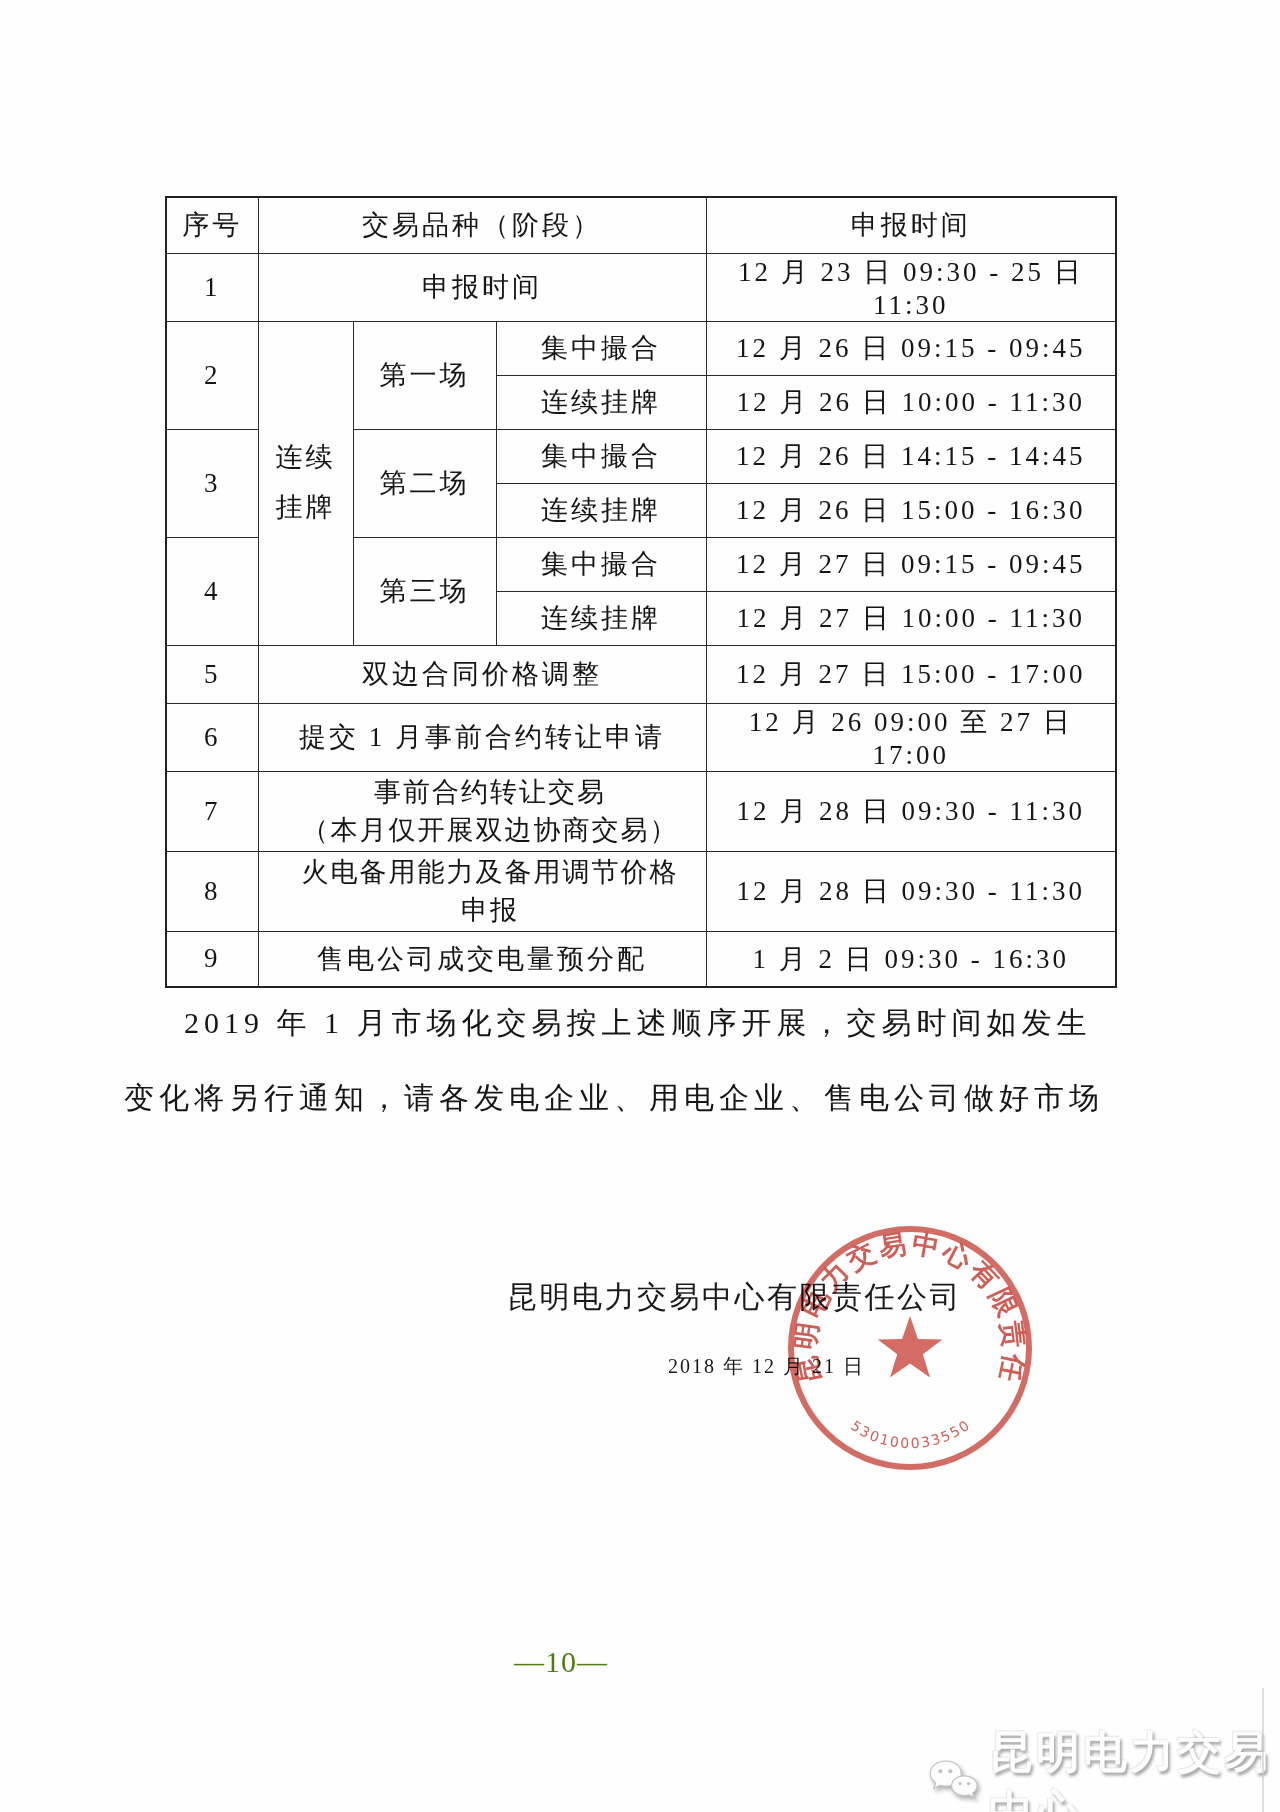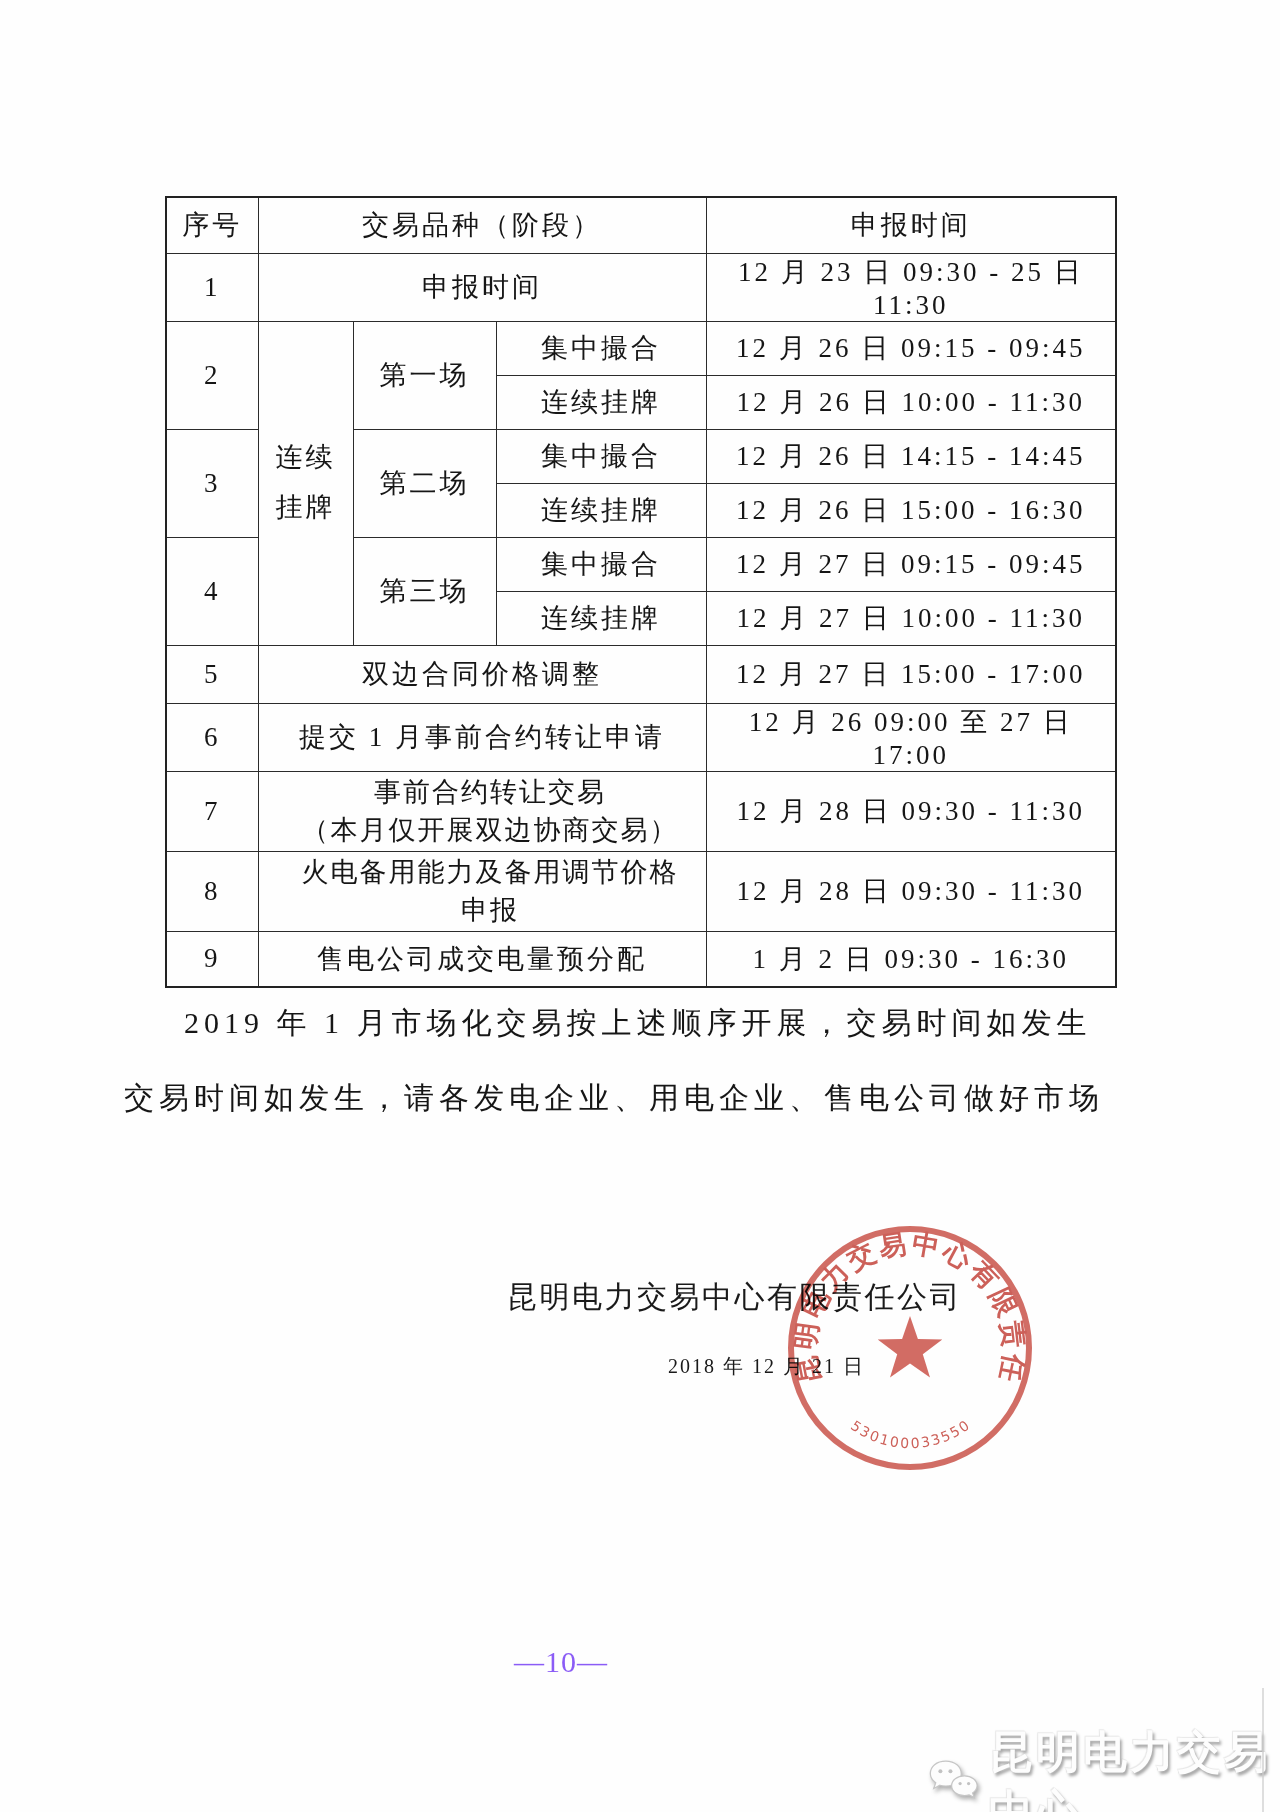--- a/index.html
+++ b/index.html
@@ -54,21 +54,21 @@
 
   
   .stamp{
     position:absolute;left:770px;top:1208px;width:280px;height:280px;
     mix-blend-mode:multiply;opacity:0.85;
   }
 
   
   .pageno{
     position:absolute;left:561px;top:1645px;transform:translateX(-50%);
-    font-size:30px;letter-spacing:1px;color:#8b5cf6;
+    font-size:30px;letter-spacing:1px;color:#4d7c0f;
   }
 
   
   .footer{
     position:absolute;left:928px;top:1723px;
     display:flex;align-items:center;gap:10px;
   }
   .brand{
     font-size:44px;font-weight:600;letter-spacing:3px;
     color:#fdfdfd;
@@ -167,21 +167,21 @@
       <tr class="r-last">
         <td class="num">9</td>
         <td colspan="3">售电公司成交电量预分配</td>
         <td class="time">1 月 2 日 09:30 - 16:30</td>
       </tr>
     </tbody>
   </table>
 
   <div class="para">
     <div class="line indent">2019 年 1 月市场化交易按上述顺序开展，交易时间如发生</div>
-    <div class="line">交易时间如发生，请各发电企业、用电企业、售电公司做好市场</div>
+    <div class="line">变化将另行通知，请各发电企业、用电企业、售电公司做好市场</div>
   </div>
 
   <div class="company">昆明电力交易中心有限责任公司</div>
   <div class="sigdate">2018 年 12 月 21 日</div>
 
   <svg class="stamp" viewBox="0 0 280 280" xmlns="http://www.w3.org/2000/svg">
     <circle cx="140" cy="140" r="119" fill="none" stroke="#c5443b" stroke-width="6" opacity="0.92"></circle>
     <polygon points="140,108 147.9,131.1 172.3,131.5 152.8,146.2 160,169.5 140,155.5 120,169.5 127.2,146.2 107.7,131.5 132.1,131.1" fill="#c9493f" opacity="0.95"></polygon>
     <defs>
       <path id="sealArc" d="M 50.7 172.5 A 95 95 0 1 1 229.3 172.5" fill="none"></path>

